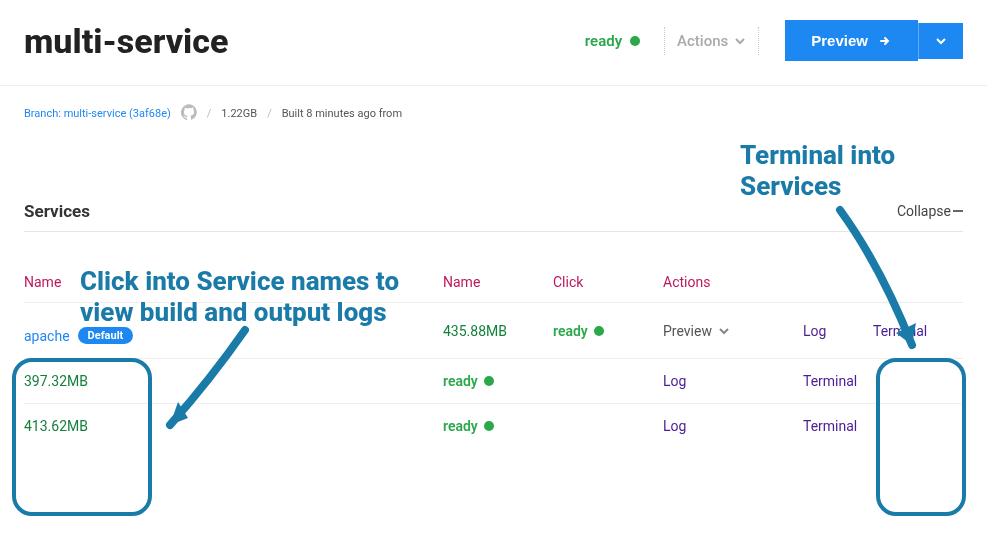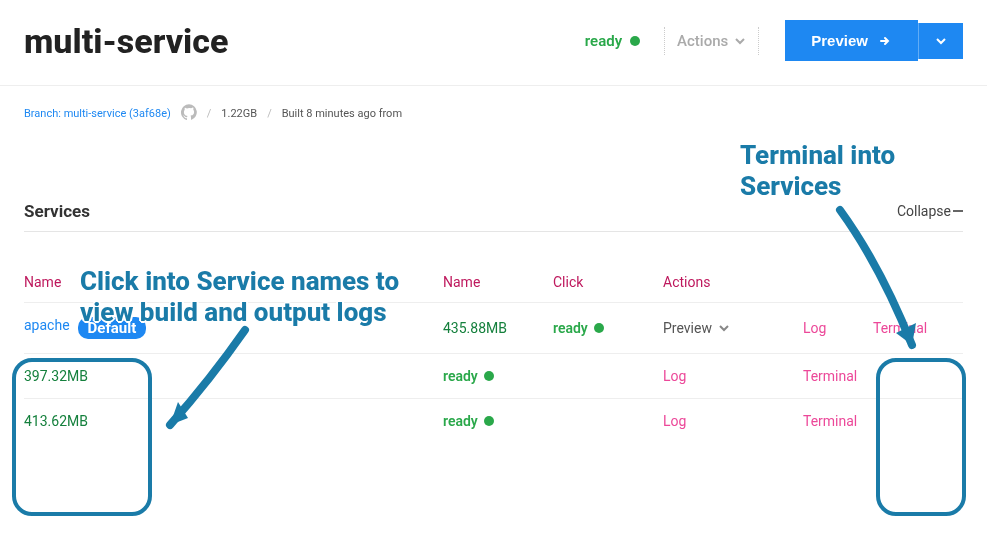--- a/index.html
+++ b/index.html
@@ -126,33 +126,33 @@
   .thead {
     font-size: 14px;
     color: #be185d;
     padding: 42px 0 12px 0;
   }
   .trow {
     border-top: 1px solid #eee;
     font-size: 14px;
     padding: 14px 0;
   }
-  .svc-name { color: #1e88f2; cursor: pointer; display: flex; gap: 8px; }
+  .svc-name { color: #1e88f2; cursor: pointer; display: flex; align-items: center; gap: 8px; margin-top: 10px; }
   .badge {
     background: #1e88f2;
     color: #fff;
-    font-size: 15px;
+    font-size: 11px;
     font-weight: 700;
     padding: 2px 10px;
     border-radius: 10px;
   }
   .size { color: #15803d; }
   .status-cell { color: #2aa84a; font-weight: 600; display: flex; align-items: center; gap: 6px; }
   .action-cell { color: #555; display: flex; align-items: center; gap: 6px; cursor: pointer; }
-  .link-cell { color: #ec4899; cursor: pointer; }
+  .link-cell { color: #4c1d95; cursor: pointer; }
   svg.chev { width: 12px; height: 12px; }
 
   
   .anno-text {
     position: absolute;
     font-size: 26px;
     font-weight: 800;
     color: #1a7ba8;
     text-shadow:
       -1px -1px 0 #fff, 1px -1px 0 #fff, -1px 1px 0 #fff, 1px 1px 0 #fff,

